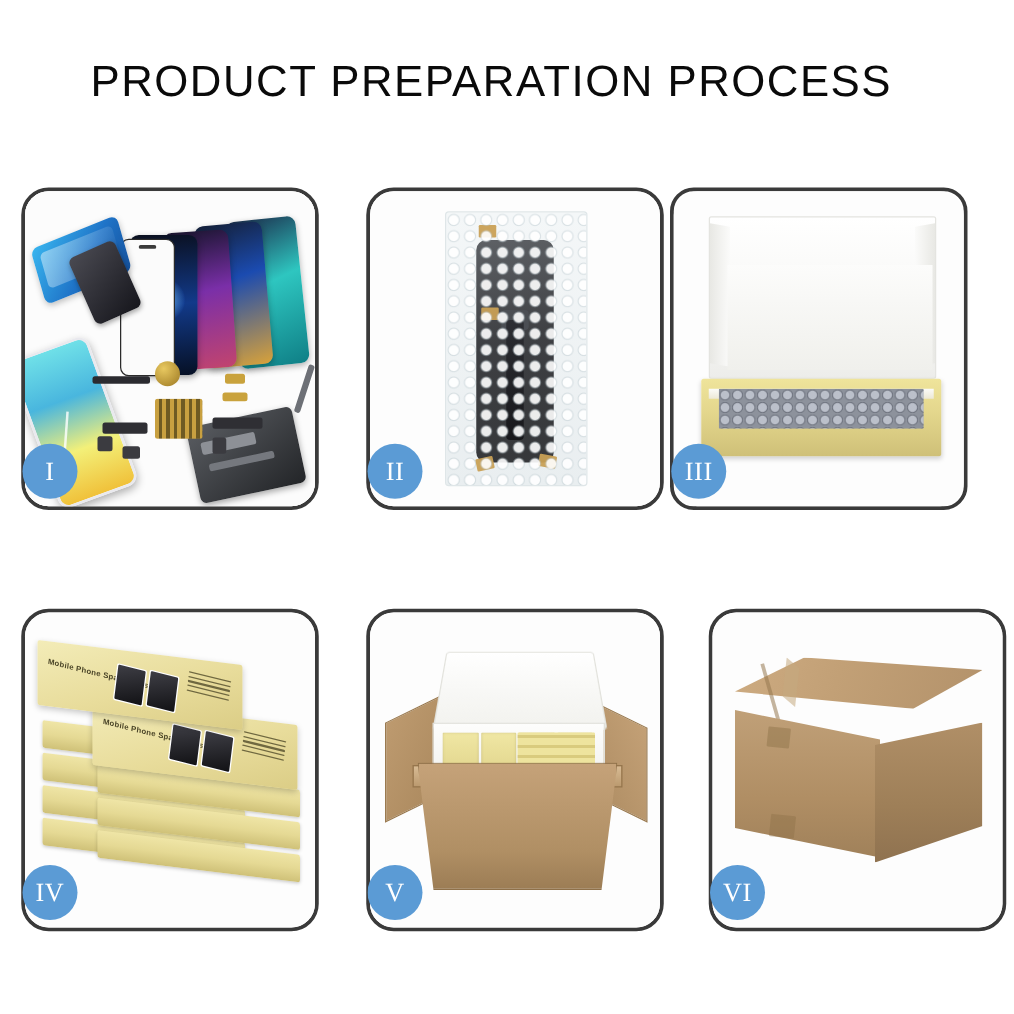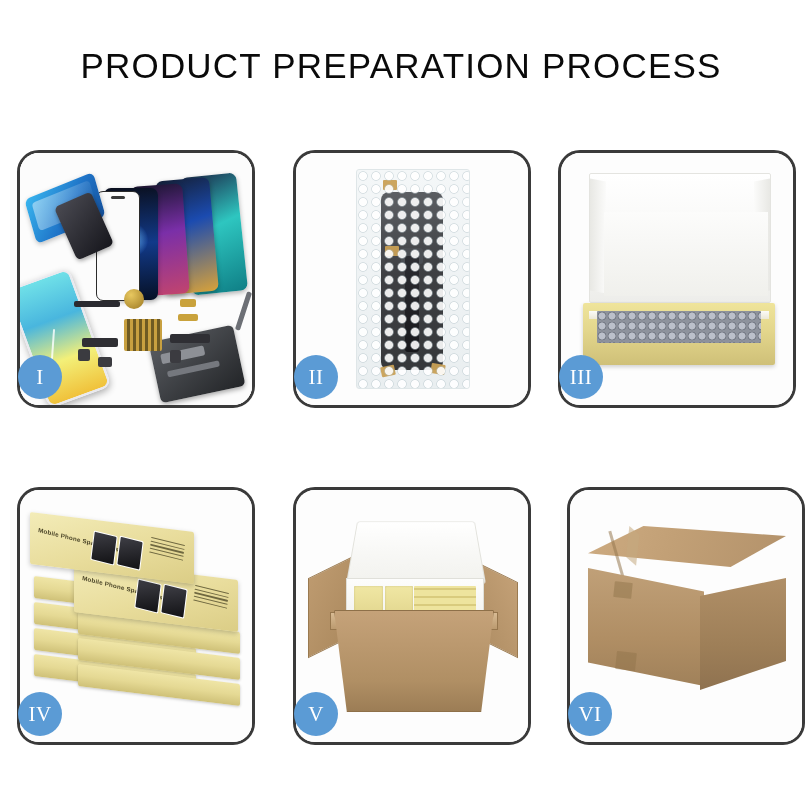--- a/index.html
+++ b/index.html
@@ -6,21 +6,21 @@
   body{
     width:811px;height:811px;
     background:#ffffff;
     font-family:"Liberation Sans", sans-serif;
     overflow:hidden;
     position:relative;
   }
   .page{position:relative;width:811px;height:811px;}
 
   
-  .header{position:absolute;left:0;top:0;width:786px;text-align:center;margin-left:8px;}
+  .header{position:absolute;left:0;top:0;width:786px;text-align:center;}
   .title{
     font-size:35px;
     letter-spacing:1.2px;
     color:#0a0a0a;
     font-weight:400;
     margin-top:48px;
     line-height:1;
     white-space:nowrap;
   }
   .subtitle{
@@ -44,21 +44,21 @@
     overflow:visible;
   }
   .card-clip{
     position:absolute;inset:0;
     border-radius:19px;
     overflow:hidden;
     background:#fdfdfd;
   }
   .c1{left:0;top:0;}
   .c2{left:276px;top:0;}
-  .c3{left:541px;top:0;}
+  .c3{left:519px;top:0;border-radius:19px;}
   .c4{left:0;top:337px;}
   .c5{left:276px;top:337px;}
   .c6{left:550px;top:337px;}
 
   
   .badge{
     position:absolute;
     left:-2px;bottom:6px;
     width:44px;height:44px;
     border-radius:50%;

